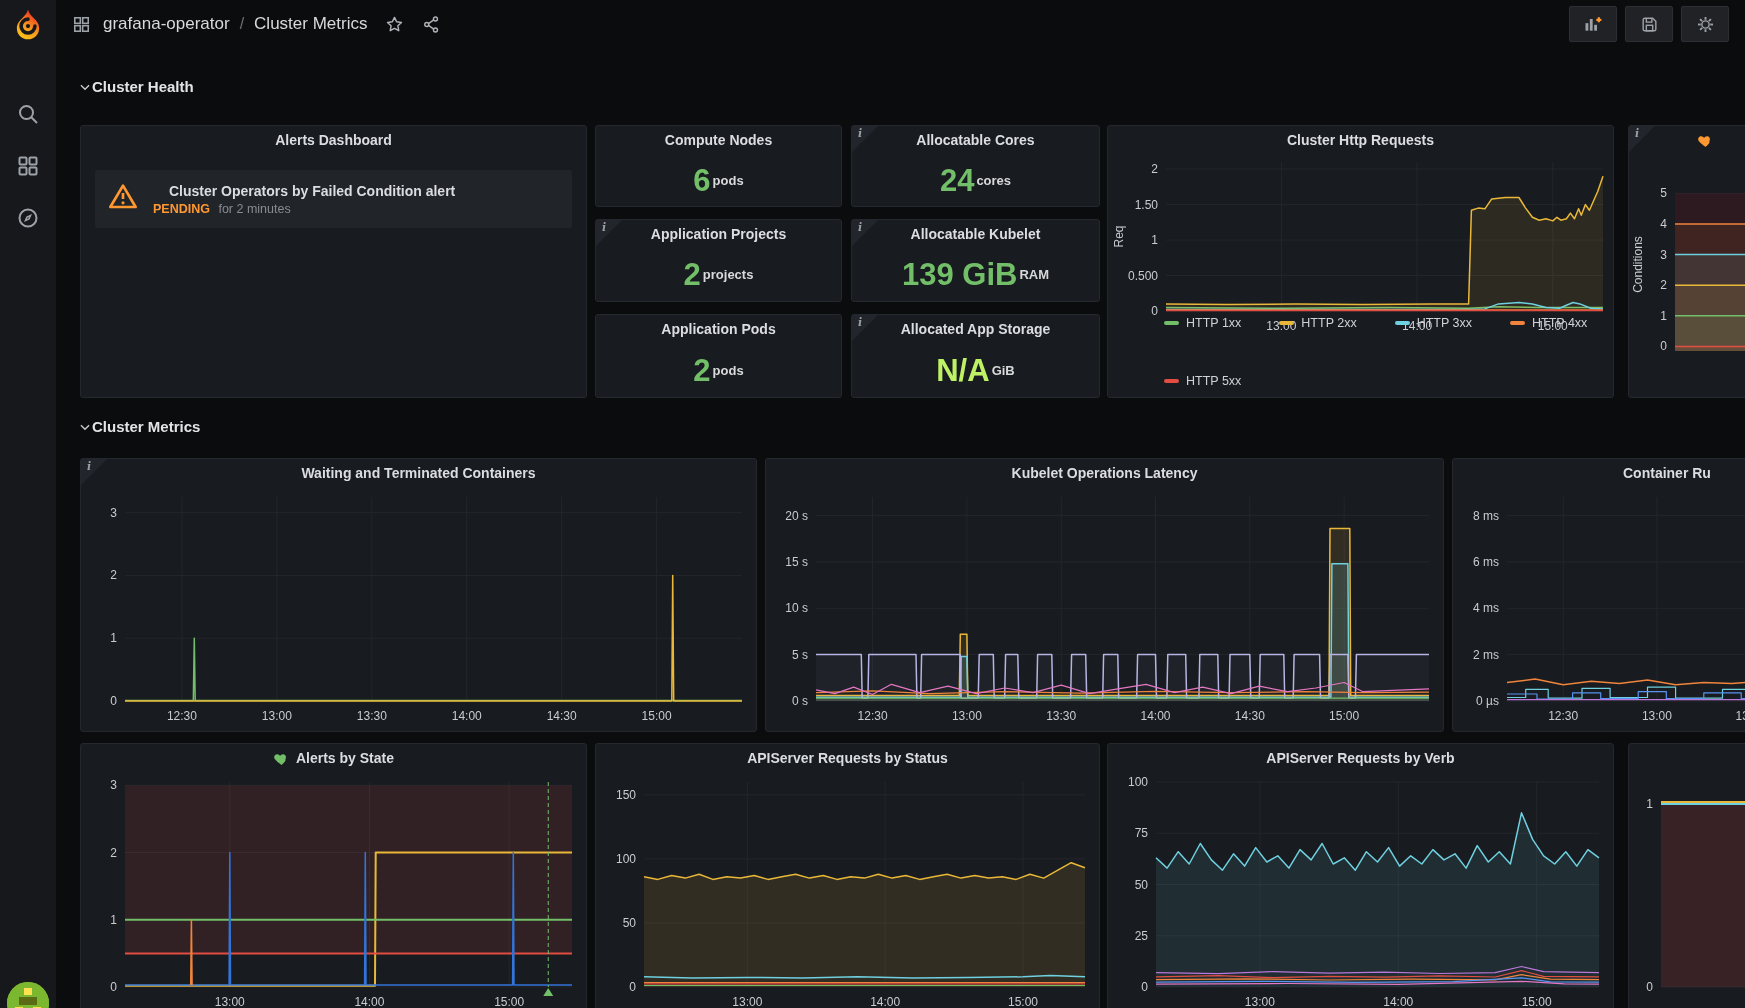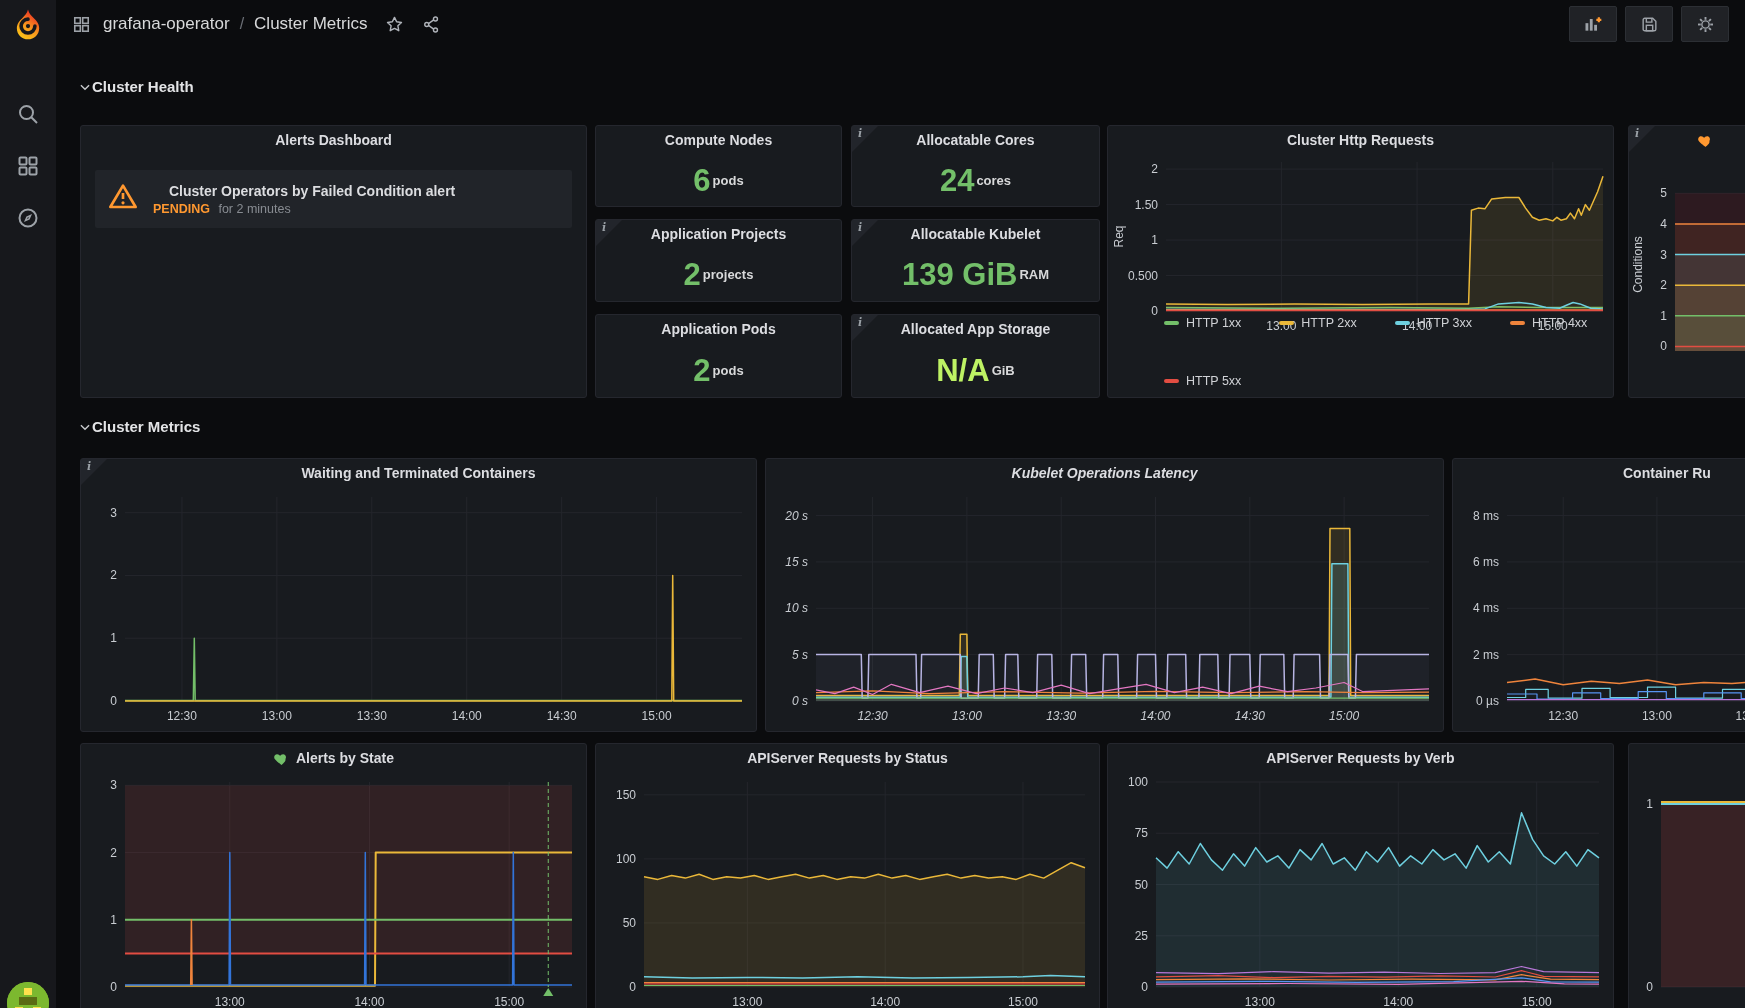--- a/index.html
+++ b/index.html
@@ -362,21 +362,21 @@
           <text x="381.7230769230771" y="231" text-anchor="middle" class="tick">14:00</text>
           <line x1="476.646153846154" x2="476.646153846154" y1="8" y2="212" stroke="#24262c"></line>
           <text x="476.646153846154" y="231" text-anchor="middle" class="tick">14:30</text>
           <line x1="571.5692307692309" x2="571.5692307692309" y1="8" y2="212" stroke="#24262c"></line>
           <text x="571.5692307692309" y="231" text-anchor="middle" class="tick">15:00</text>
           <polyline points="40.0,211.4 108.3,211.4 109.3,149.2 110.2,211.4 657.0,211.4" fill="none" stroke="#73BF69" stroke-width="1.5" stroke-linejoin="round"></polyline>
           <polyline points="40.0,212.0 586.8,212.0 587.7,86.5 588.7,212.0 657.0,212.0" fill="none" stroke="#EAB839" stroke-width="1.5" stroke-linejoin="round"></polyline>
         </svg></div>
   </div>
 
-  <div class="panel" style="left:765px;top:458px;width:679px;height:274px;font-style:italic;">
+  <div class="panel" style="left:765px;top:458px;width:679px;height:274px;">
     <div class="panel-title">
         <span>Kubelet Operations Latency</span>
       </div>
     <div class="chart" style="top:30px;left:4px;right:8px;bottom:6px;"><svg width="665" height="236" xmlns="http://www.w3.org/2000/svg">
           <line x1="46" x2="659" y1="212" y2="212" stroke="#24262c"></line>
           <text x="38" y="216" text-anchor="end" class="tick">0 s</text>
           <line x1="46" x2="659" y1="165.63636363636363" y2="165.63636363636363" stroke="#24262c"></line>
           <text x="38" y="169.63636363636363" text-anchor="end" class="tick">5 s</text>
           <line x1="46" x2="659" y1="119.27272727272727" y2="119.27272727272727" stroke="#24262c"></line>
           <text x="38" y="123.27272727272727" text-anchor="end" class="tick">10 s</text>

